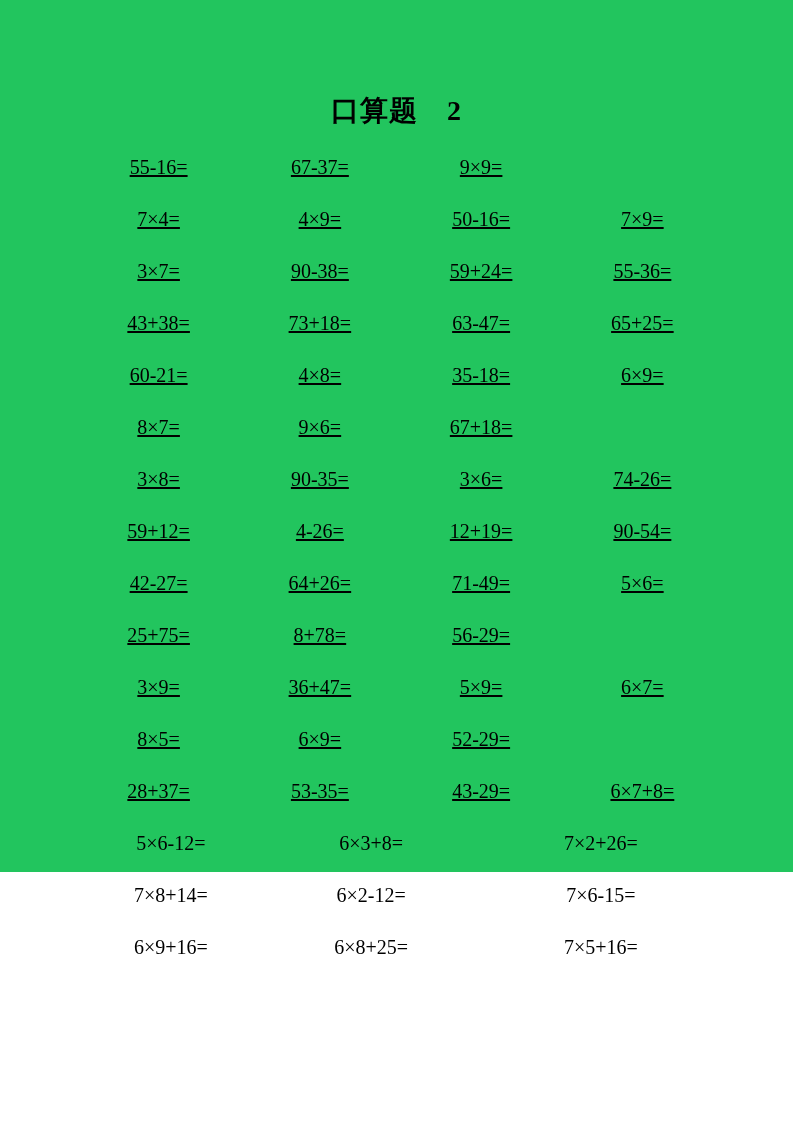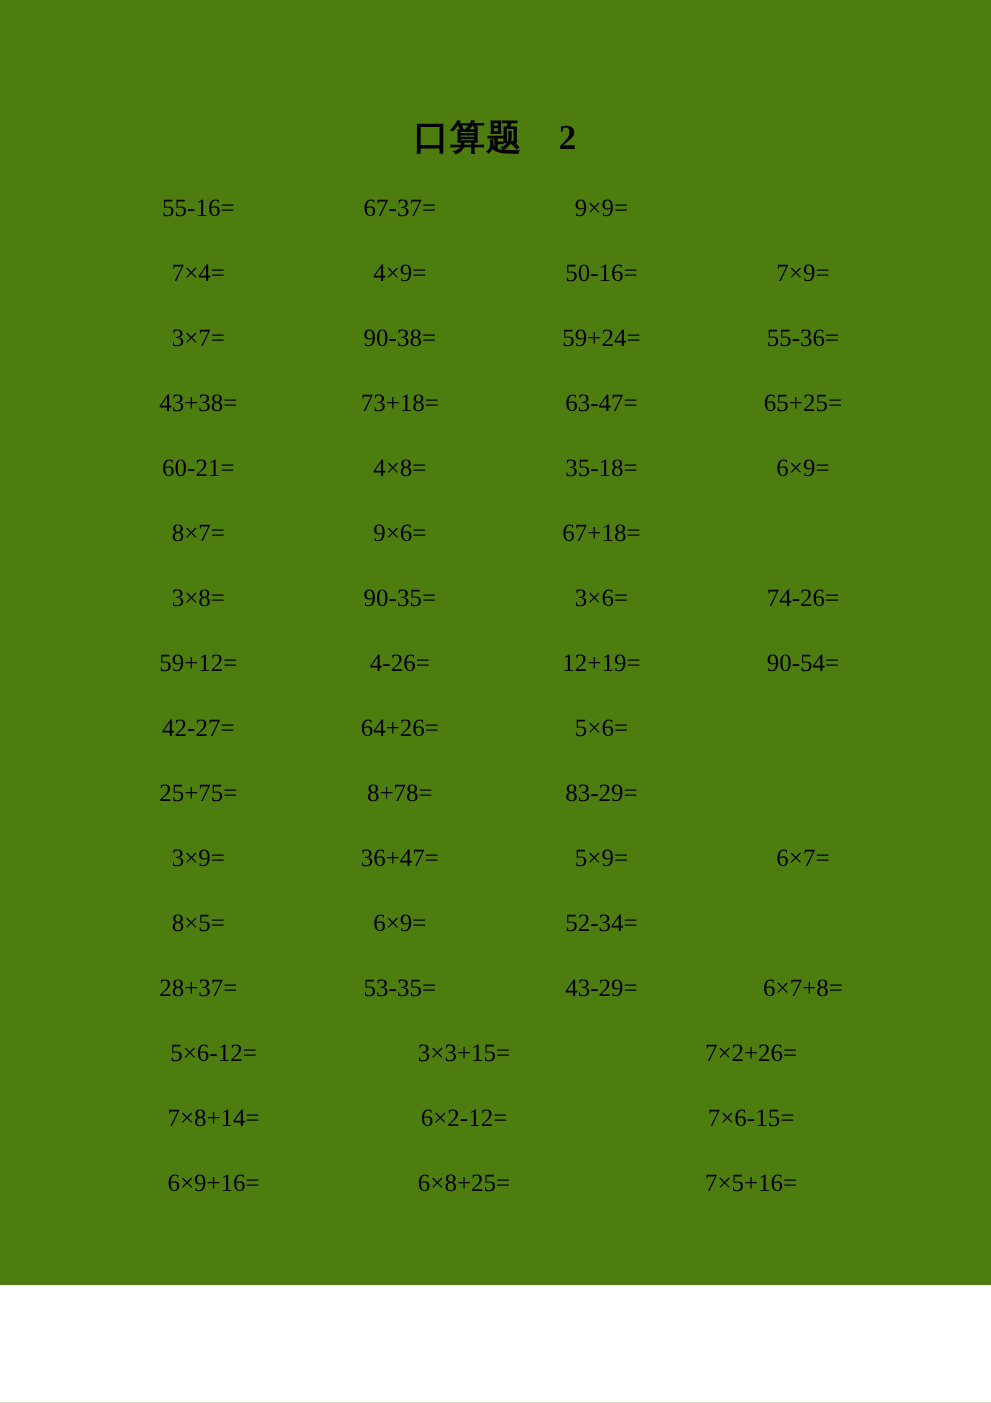--- a/index.html
+++ b/index.html
@@ -10,43 +10,44 @@
   body {
     width: 793px;
     height: 1122px;
     font-family: "Liberation Serif", serif;
     color: #000000;
     overflow: hidden;
   }
   .page {
     position: relative;
     width: 793px;
-    height: 1028px;
+    height: 872px;
     box-sizing: border-box;
-    background: #4d7c0f;
+    background: #22c55e;
   }
   .title {
     padding-top: 93px;
     text-align: center;
     font-size: 28px;
     font-weight: bold;
     letter-spacing: 1px;
     line-height: 36px;
     font-family: "Liberation Serif", serif;
   }
   .grid {
     margin: 12px 70px 0 78px;
   }
   .row {
     display: grid;
     height: 52px;
     align-items: center;
   }
   .row.c4 {
     grid-template-columns: 1fr 1fr 1fr 1fr;
+    text-decoration: underline;
   }
   .row.c3 {
     grid-template-columns: 0.95fr 1.1fr 1.25fr;
   }
   .cell {
     font-size: 20px;
     text-align: center;
     white-space: nowrap;
   }
 </style>
@@ -98,47 +99,48 @@
       </div>
       <div class="row c4">
         <div class="cell">59+12=</div>
         <div class="cell">4-26=</div>
         <div class="cell">12+19=</div>
         <div class="cell">90-54=</div>
       </div>
       <div class="row c4">
         <div class="cell">42-27=</div>
         <div class="cell">64+26=</div>
+        <div class="cell">71-49=</div>
         <div class="cell">5×6=</div>
       </div>
       <div class="row c4">
         <div class="cell">25+75=</div>
         <div class="cell">8+78=</div>
-        <div class="cell">83-29=</div>
+        <div class="cell">56-29=</div>
       </div>
       <div class="row c4">
         <div class="cell">3×9=</div>
         <div class="cell">36+47=</div>
         <div class="cell">5×9=</div>
         <div class="cell">6×7=</div>
       </div>
       <div class="row c4">
         <div class="cell">8×5=</div>
         <div class="cell">6×9=</div>
-        <div class="cell">52-34=</div>
+        <div class="cell">52-29=</div>
       </div>
       <div class="row c4">
         <div class="cell">28+37=</div>
         <div class="cell">53-35=</div>
         <div class="cell">43-29=</div>
         <div class="cell">6×7+8=</div>
       </div>
       <div class="row c3">
         <div class="cell">5×6-12=</div>
-        <div class="cell">3×3+15=</div>
+        <div class="cell">6×3+8=</div>
         <div class="cell">7×2+26=</div>
       </div>
       <div class="row c3">
         <div class="cell">7×8+14=</div>
         <div class="cell">6×2-12=</div>
         <div class="cell">7×6-15=</div>
       </div>
       <div class="row c3">
         <div class="cell">6×9+16=</div>
         <div class="cell">6×8+25=</div>

